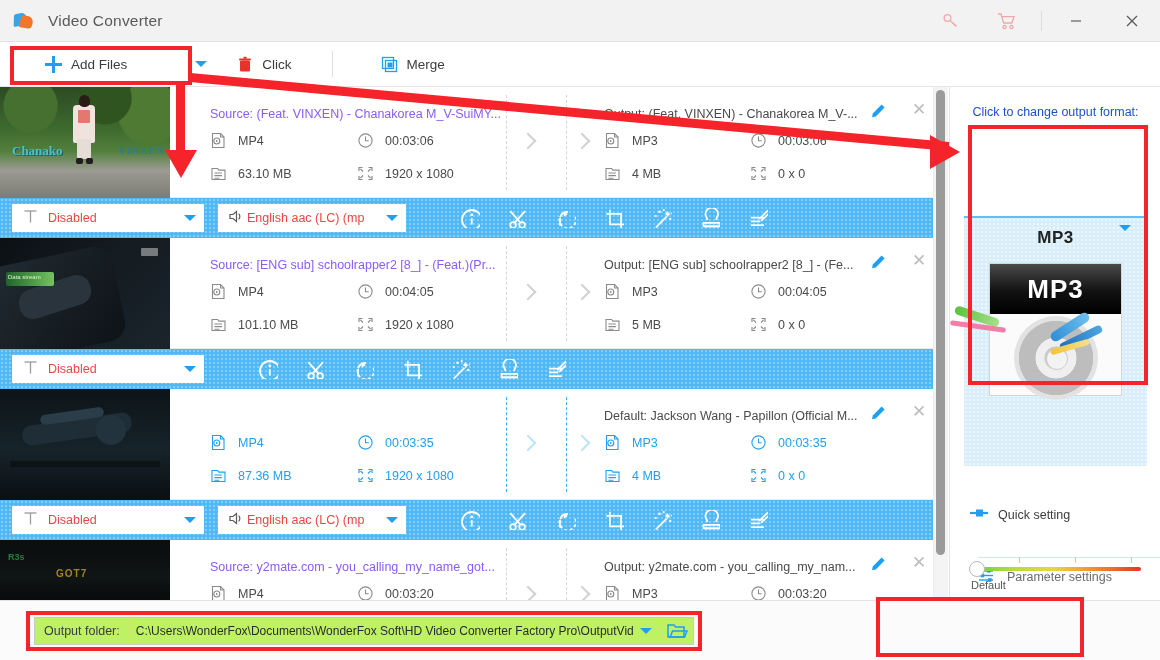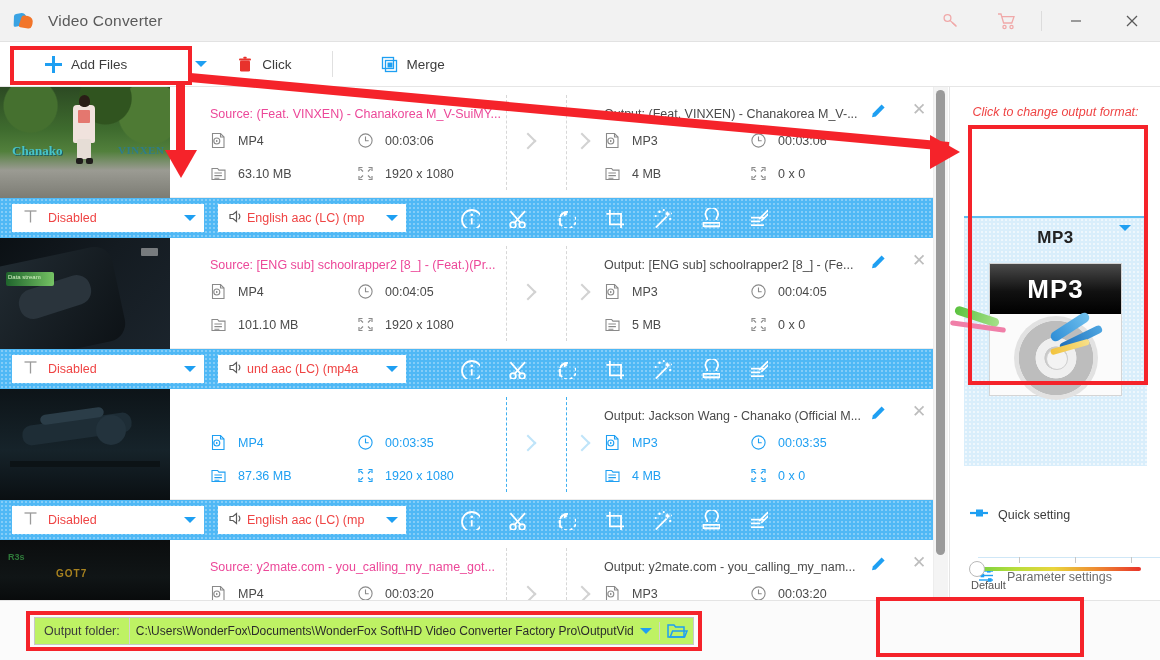--- a/index.html
+++ b/index.html
@@ -47,21 +47,21 @@
 
   .caret-blue { width:0;height:0;border-left:6px solid transparent;border-right:6px solid transparent;border-top:6px solid #1e9ff2;}
 
   
   .filelist { position:absolute; left:0; top:87px; width:948px; height:513px; background:#fff; overflow:hidden;}
   .fl-inner { position:absolute; left:0; top:0; width:933px; }
 
   .row { position:relative; width:933px; height:111px; background:#fff; border-bottom:1px solid #ececec;}
   .thumb { position:absolute; left:0; top:0; width:170px; height:111px; overflow:hidden; background:#111;}
   .meta { position:absolute; left:170px; top:0; right:0; height:111px; }
-  .srcline { position:absolute; left:40px; top:20px; font-size:12.5px; color:#ec4899; white-space:nowrap;}
+  .srcline { position:absolute; left:40px; top:20px; font-size:12.5px; color:#8b5cf6; white-space:nowrap;}
   .outline  { position:absolute; left:434px; top:20px; font-size:12.5px; color:#4a4a4a; white-space:nowrap;}
   .cell { position:absolute; display:flex; align-items:center; font-size:12.5px; color:#4a4a4a; white-space:nowrap;}
   .cell .ic { margin-right:11px; display:flex; align-items:center; justify-content:center; width:17px;}
   .c-fmt   { left:40px;  top:45px; }
   .c-dur   { left:187px; top:45px; }
   .c-size  { left:40px;  top:78px; }
   .c-res   { left:187px; top:78px; }
   .o-fmt   { left:434px; top:45px; }
   .o-dur   { left:580px; top:45px; }
   .o-size  { left:434px; top:78px; }
@@ -90,21 +90,21 @@
   .dd .cr { margin-left:4px; }
   .acts { display:flex; align-items:center; margin-left:40px; gap:0; }
   .act { width:48px; height:40px; display:flex; align-items:center; justify-content:center;}
 
   
   .scroll-track { position:absolute; left:933px; top:87px; width:15px; height:513px; background:#f4f4f4; border-left:1px solid #ededed;}
   .scroll-thumb { position:absolute; left:936px; top:90px; width:9px; height:465px; background:#9a9a9a; border-radius:5px;}
 
   
   .rpanel { position:absolute; left:949px; top:87px; width:211px; height:513px; background:#fff; border-left:1px solid #e4e4e4;}
-  .rp-title { position:absolute; left:0; top:18px; width:211px; text-align:center; font-size:12.5px; color:#ef4444;font-style:italic;}
+  .rp-title { position:absolute; left:0; top:18px; width:211px; text-align:center; font-size:12.5px; color:#1d4ed8;}
   .fmtbox { position:absolute; left:14px; top:129px; width:183px; height:250px;
             background:#d9eefb;
             background-image: radial-gradient(rgba(255,255,255,.55) .8px, transparent .9px);
             background-size:4px 4px;
             border-top:2px solid #5fc0f2; }
   .fmt-head { position:absolute; left:0; top:10px; width:183px; display:flex; align-items:center; justify-content:center;}
   .fmt-name { font-size:17px; color:#222; font-weight:bold; letter-spacing:.5px;}
   .fmt-caret{ position:absolute; right:16px; top:7px;}
   .disc { position:absolute; left:25px; top:45px; width:133px; height:133px; background:#fbfbfb; border:1px solid #d5d5d5;}
   .disc .top { position:absolute; left:0; top:0; width:131px; height:50px;
@@ -604,30 +604,20 @@
       <div class="dd sub">
         <span><svg width="17" height="17" viewBox="0 0 17 17">
                 <g fill="none" stroke="#9a9a9a" stroke-width="1.3">
         <path d="M2.5 3 h12"></path>
                   <path d="M8.5 3 v11.5"></path>
                 </g>
               </svg></span>
         <span class="txt">Disabled</span>
         <span class="cr caret-blue"></span>
       </div>
-      <div class="dd aud">
-        <span><svg width="17" height="17" viewBox="0 0 17 17">
-                <g fill="none" stroke="#5a5a5a" stroke-width="1.2">
-        <path d="M2 6.5 h3 L8.5 3.5 v10 L5 10.5 H2 z"></path>
-                  <path d="M10.6 5.6 a4 4 0 0 1 0 5.8"></path>
-                </g>
-              </svg></span>
-        <span class="txt" style="margin-left:2px;">und aac (LC) (mp4a</span>
-        <span class="cr caret-blue"></span>
-      </div>
       <div class="acts">
         <div class="act">
               <svg width="20" height="20" viewBox="0 0 17 17">
                 <g fill="none" stroke="#fff" stroke-width="1.5">
                   <circle cx="10" cy="10" r="8.3"></circle>
         <path d="M10 8.6 v5.4"></path>
                 </g>
                 <circle cx="10" cy="5.8" r="1.2" fill="#fff"></circle>
               </svg>
             </div>
@@ -698,21 +688,21 @@
         </div>
         <div class="row sel" style="">
     <div class="thumb" style="">
             <div style="position:absolute;inset:0;background:linear-gradient(180deg,#0d1418 0%,#16232a 55%,#0a0f12 100%);"></div>
    <div style="position:absolute;left:22px;top:30px;width:110px;height:20px;background:#1e2d36;border-radius:9px;transform:rotate(-8deg);"></div>
    <div style="position:absolute;left:40px;top:22px;width:64px;height:10px;background:#2b3d48;border-radius:5px;transform:rotate(-8deg);"></div>
    <div style="position:absolute;left:96px;top:26px;width:30px;height:30px;background:#23333d;border-radius:50%;"></div>
    <div style="position:absolute;left:10px;top:72px;width:150px;height:6px;background:#0c1316;"></div>
           </div>
     <div class="meta" style="">
-      <div class="outline">Output: Jackson Wang - Chanako (Official M...</div>
+      <div class="outline">Default: Jackson Wang - Papillon (Official M...</div>
       <div class="pencil"><svg width="17" height="17" viewBox="0 0 17 17">
                 <g fill="#1e9ff2">
                   <path d="M11.6 1.6 l3 3 -8.8 8.8 -3.8 .8 .8 -3.8 z"></path>
                 </g>
               </svg></div>
       <div class="closex">✕</div>
       <div class="divider div1" style=""></div>
       <div class="divider div2" style=""></div>
       <div class="chev chev1"></div>
       <div class="chev chev2"></div>

